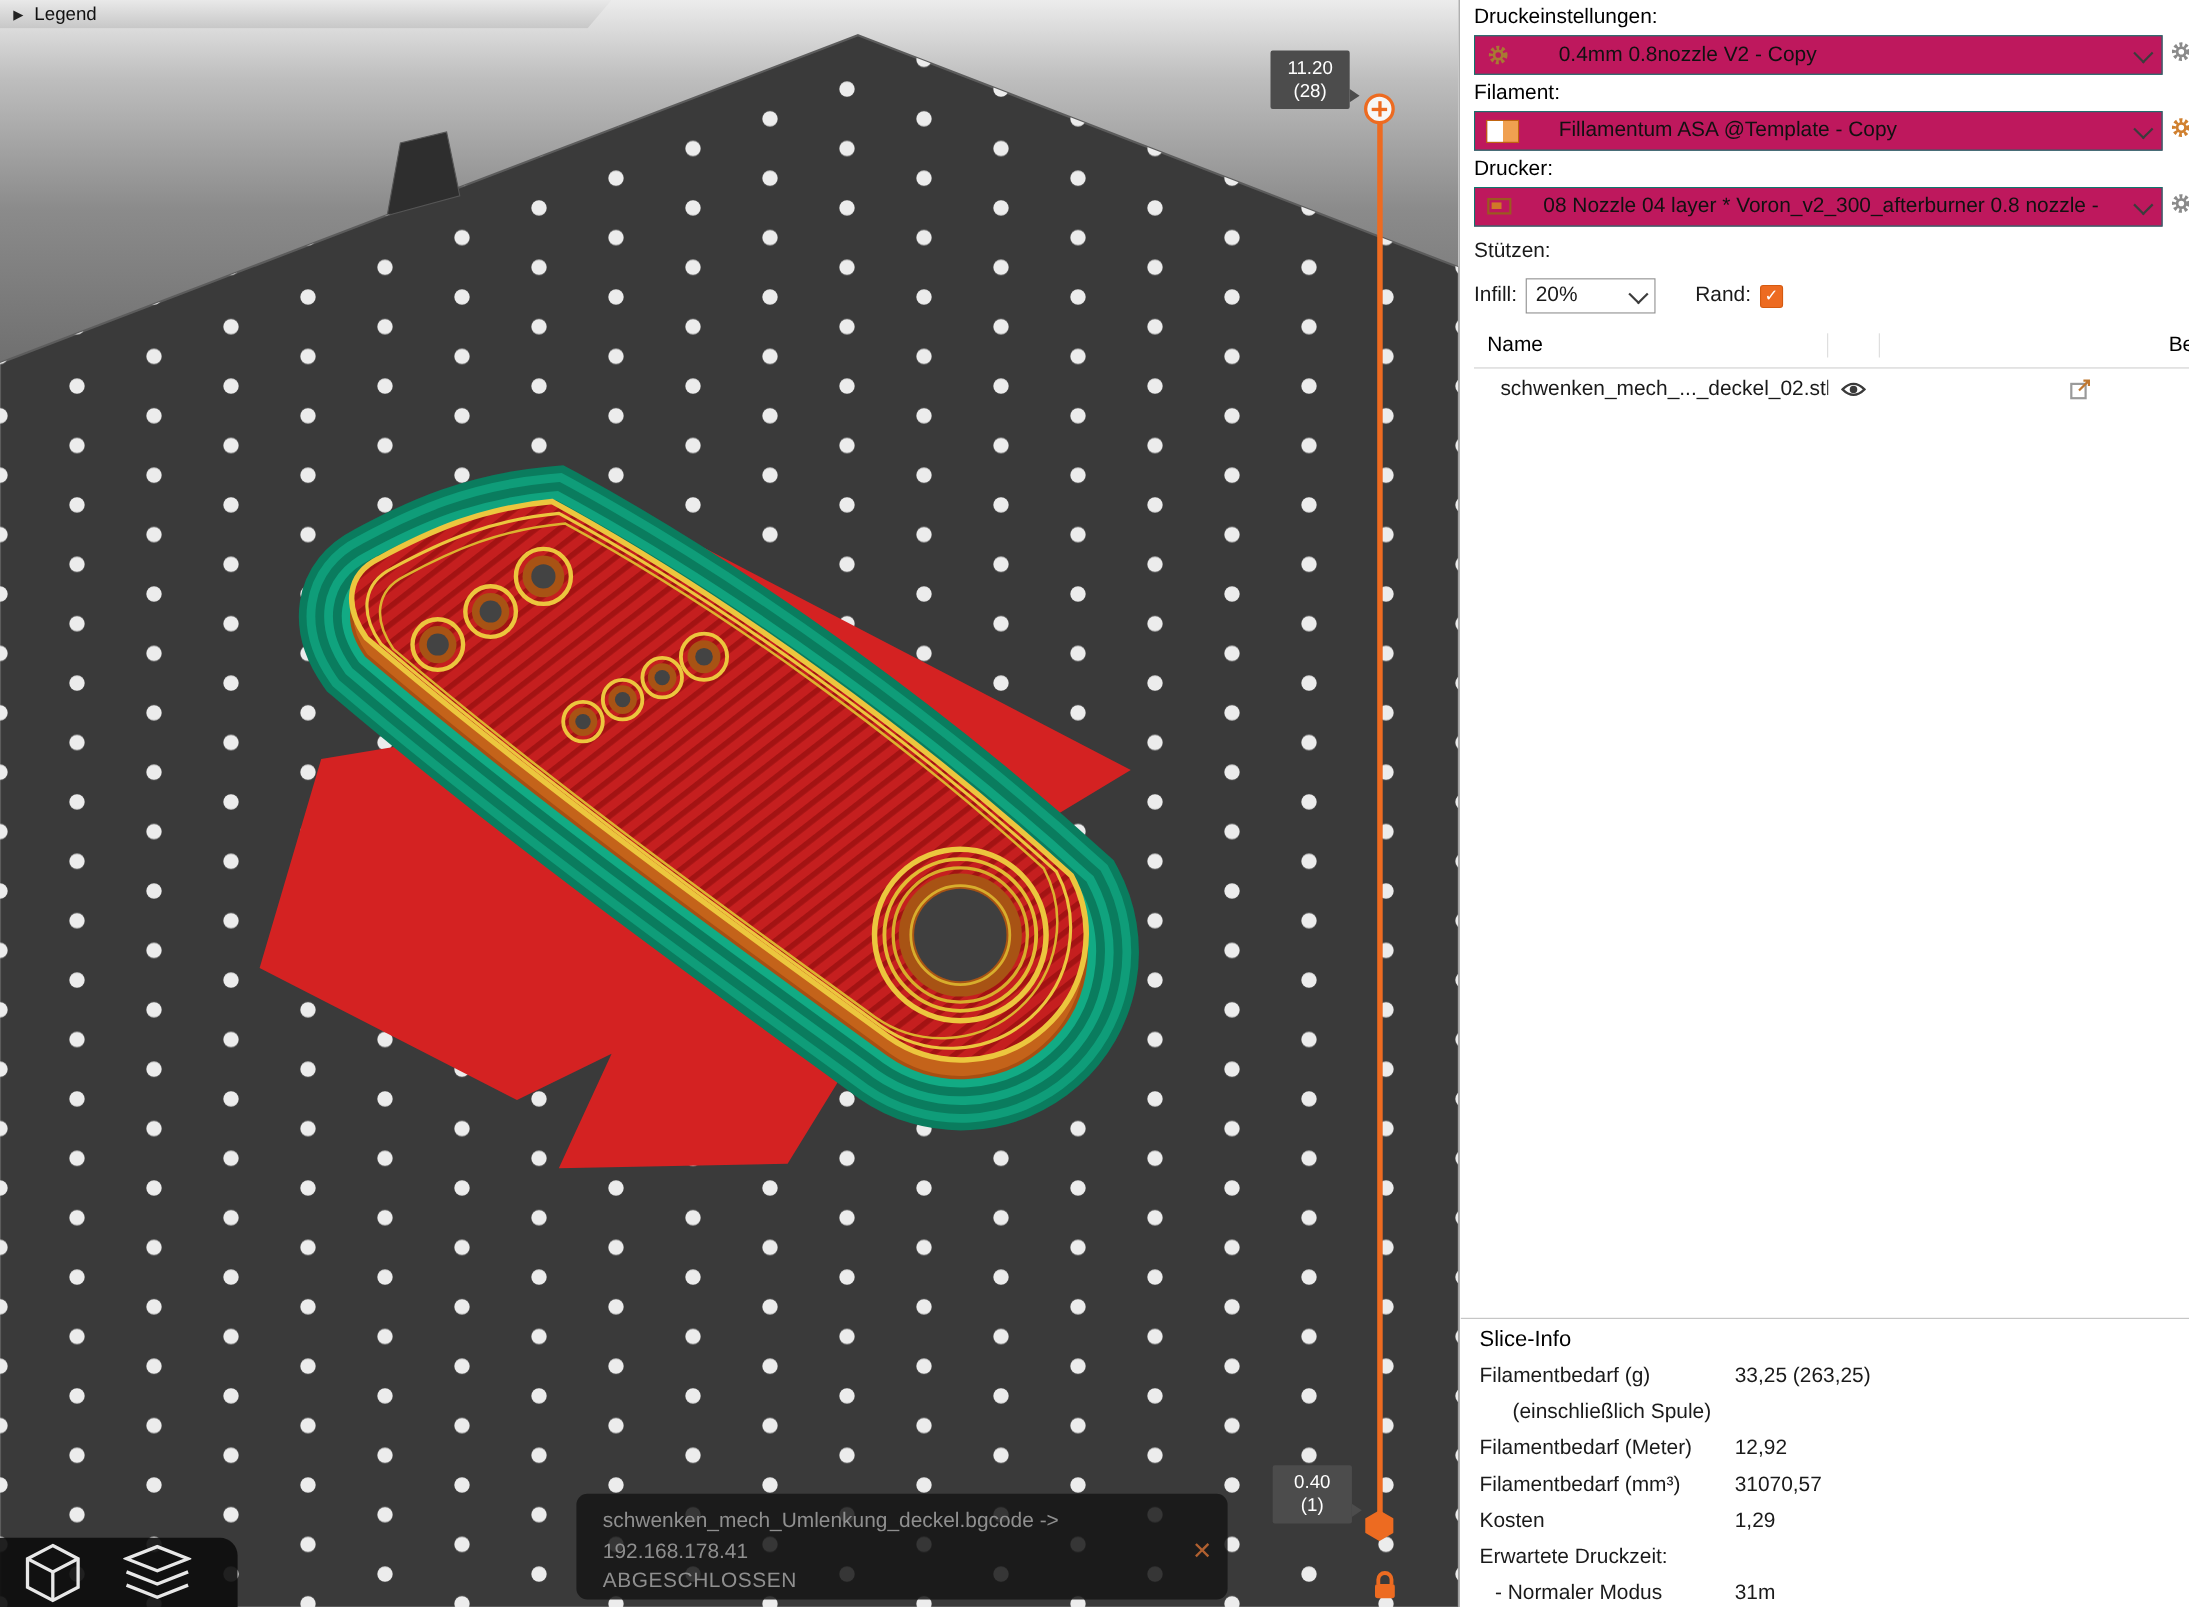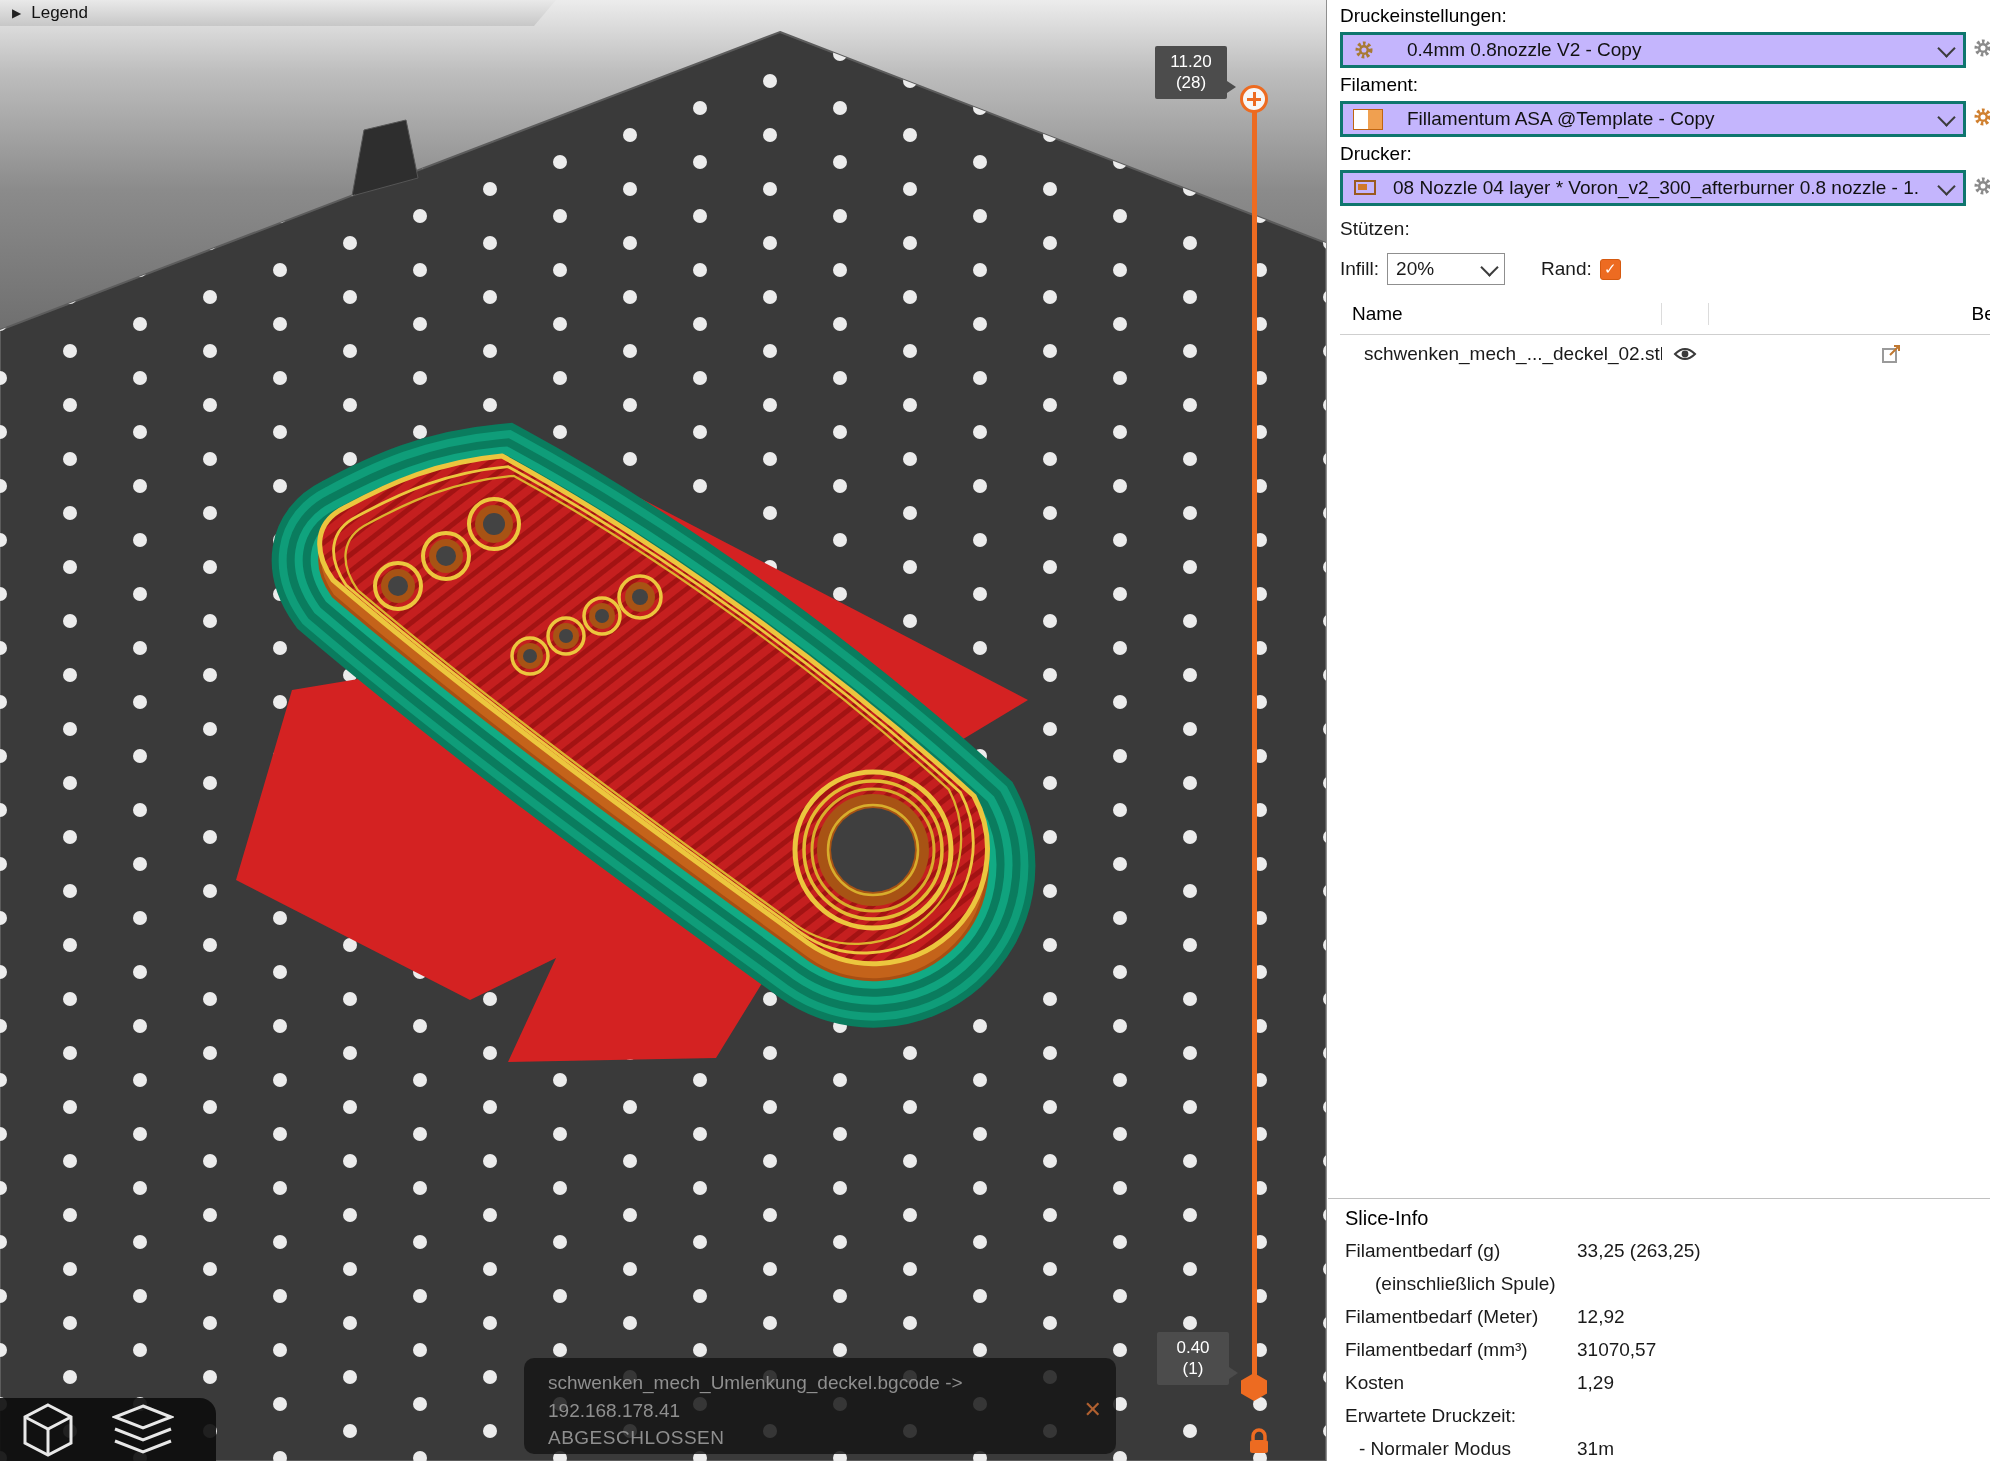--- a/index.html
+++ b/index.html
@@ -46,22 +46,22 @@
   .view-toolbar svg{display:block;}
 
   .lock{position:absolute;left:1246px;top:1428px;}
 
   
   .panel{position:absolute;left:1326px;top:0;width:760px;height:1461px;background:#fff;
     border-left:1px solid #8f8f8f;box-sizing:border-box;padding:2px 12px 6px 13px;
     font-size:19px;overflow:hidden;}
   .plabel{margin:3px 0 5px 0;color:#000;}
   .combo-row{display:flex;align-items:center;margin-bottom:6px;}
-  .combo{display:flex;align-items:center;gap:16px;height:36px;box-sizing:border-box;
-    border:3px solid #0f766e;background:#c4b5fd;padding:0 10px;width:626px;}
+  .combo{display:flex;align-items:center;gap:28px;height:36px;box-sizing:border-box;
+    border:1px solid #0f766e;background:#be185d;padding:0 10px;width:626px;}
   .combo .ctext{flex:1;white-space:nowrap;overflow:hidden;color:#111;}
   .chev{width:11px;height:11px;border-right:2px solid #3c3c3c;border-bottom:2px solid #3c3c3c;
     transform:rotate(45deg);margin-left:6px;flex:none;margin-top:-4px;}
   .gear-after{margin-left:6px;flex:none;}
   .swatch{width:28px;height:19px;border:1px solid #c0650f;flex:none;
     background:linear-gradient(90deg,#ffffff 50%,#f0a050 50%);}
 
   .row-supports{display:flex;align-items:flex-end;gap:10px;margin:12px 0 0 0;}
   .row-supports .combo{width:546px;height:32px;}
   .row-infill{display:flex;align-items:center;gap:8px;margin:13px 0 0 0;}

